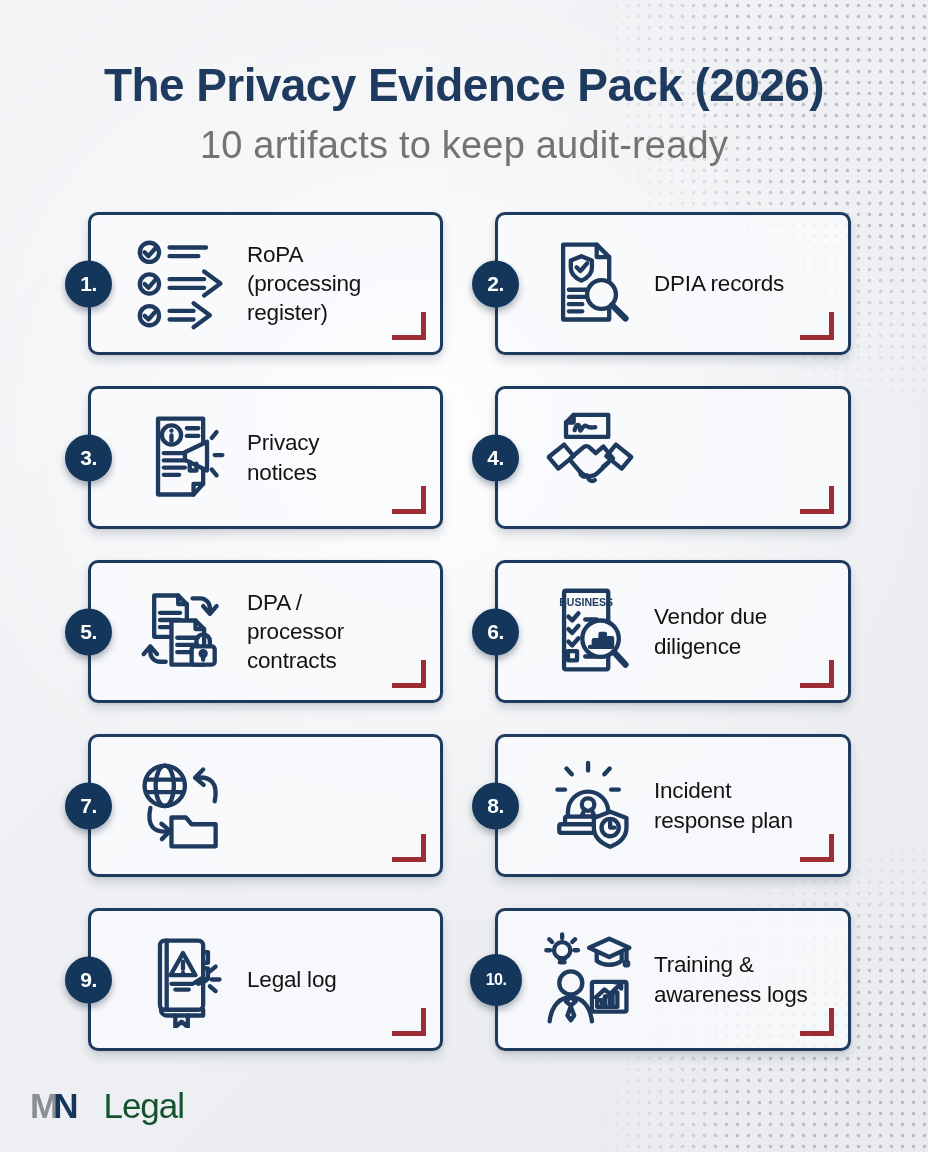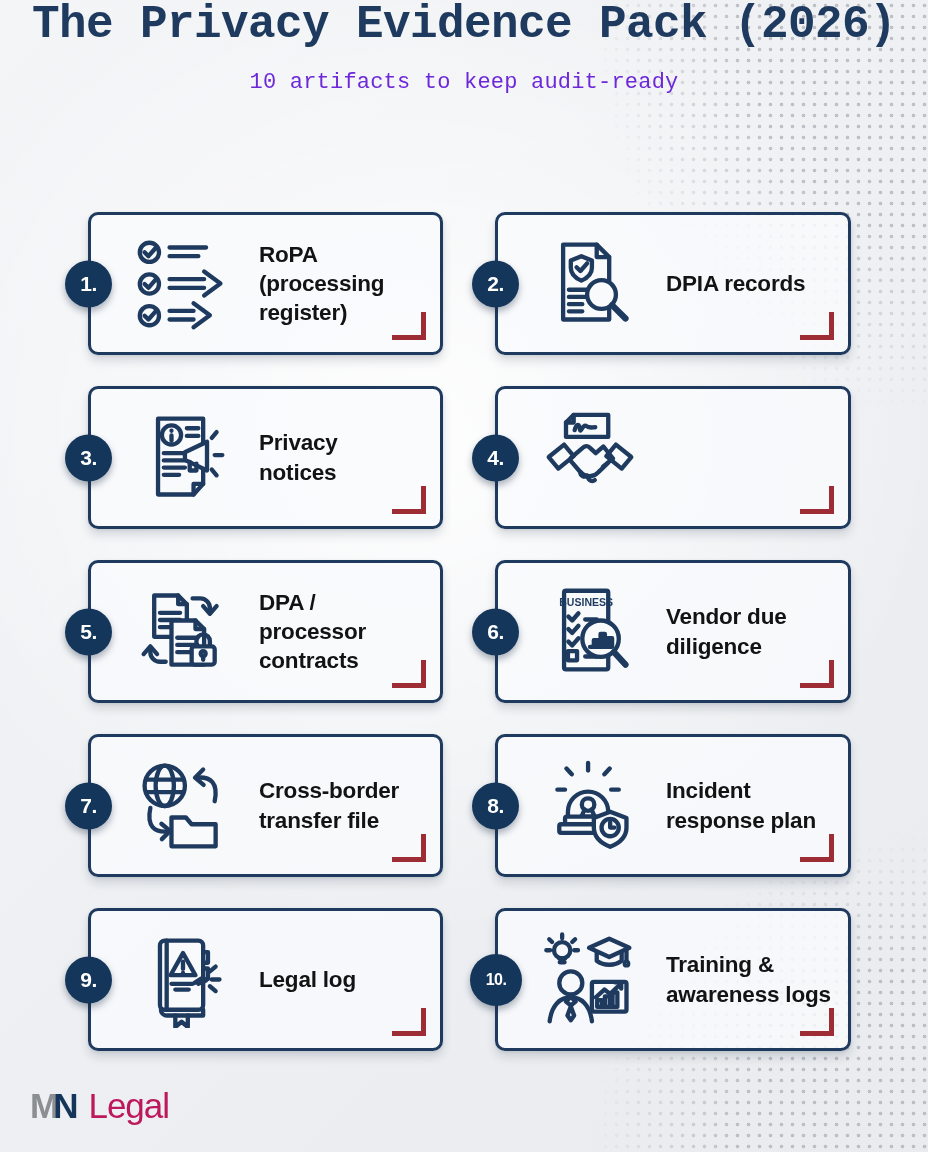--- a/index.html
+++ b/index.html
@@ -14,23 +14,23 @@
     position:absolute;right:0;pointer-events:none;z-index:0;
     background-image:radial-gradient(circle, rgba(150,156,163,.55) 1.7px, transparent 2.1px);
     background-size:11px 11px;
   }
   .dots-top{top:0;width:350px;height:430px;
     -webkit-mask-image:radial-gradient(130% 130% at 100% 0%, #000 42%, transparent 74%);
             mask-image:radial-gradient(130% 130% at 100% 0%, #000 42%, transparent 74%);}
   .dots-bottom{bottom:0;width:350px;height:330px;
     -webkit-mask-image:radial-gradient(130% 130% at 100% 100%, #000 42%, transparent 74%);
             mask-image:radial-gradient(130% 130% at 100% 100%, #000 42%, transparent 74%);}
-  header{position:relative;z-index:1;text-align:center;font-family:Liberation Mono, monospace;}
+  header{position:relative;z-index:1;text-align:center;padding-top:60px;}
   .title{font-size:46px;font-weight:700;color:#1e3a5f;letter-spacing:-.6px;line-height:1.1;}
-  .subtitle{margin-top:19px;font-size:22px;font-weight:400;color:#6d28d9;letter-spacing:.2px;}
+  .subtitle{margin-top:13px;font-size:38px;font-weight:400;color:#737373;letter-spacing:.2px;}
   .grid{
     position:absolute;left:88px;top:212px;width:763px;z-index:1;
     display:grid;grid-template-columns:355px 356px;column-gap:52px;row-gap:31px;
   }
   .card{
     position:relative;height:137px;box-sizing:content-box;
     border:3px solid #1e3a5f;border-radius:10px;
     background:rgba(249,250,252,.82);
     box-shadow:0 6px 10px rgba(25,45,70,.15),0 1px 3px rgba(25,45,70,.10);
     display:flex;align-items:center;
@@ -39,33 +39,33 @@
     position:absolute;left:-26px;top:50%;transform:translateY(-50%);
     width:47px;height:47px;border-radius:50%;background:#15365b;color:#ffffff;
     font-weight:700;font-size:21px;letter-spacing:-.5px;
     display:flex;align-items:center;justify-content:center;
     box-shadow:0 4px 7px rgba(15,35,60,.35);z-index:2;
   }
   .wide-badge .badge{width:52px;height:52px;left:-28px;font-size:16px;}
   .card-icon{margin-left:44px;width:96px;height:96px;flex:none;}
   .card-icon svg{display:block;}
   .card-label{
-    margin-left:28px;margin-right:8px;
-    font-size:22.5px;font-weight:700;color:#131313;
+    margin-left:16px;margin-right:8px;
+    font-size:22.5px;font-weight:400;color:#131313;
     line-height:1.3;white-space:pre-line;letter-spacing:-.2px;
   }
   .corner{
     position:absolute;right:14px;bottom:12px;width:29px;height:23px;
     border-right:5px solid #9d2c35;border-bottom:5px solid #9d2c35;
   }
   footer{position:absolute;left:30px;bottom:26px;z-index:1;
     font-size:35px;font-weight:700;letter-spacing:-1px;}
   .logo-m{color:#8b8e92;}
   .logo-n{color:#16355a;margin-left:-5px;}
-  .logo-rest{color:#be185d;margin-left:11px;font-weight:400;}
+  .logo-rest{color:#14532d;margin-left:26px;font-weight:400;}
 </style>
 </head>
 <body>
 
 <div class="dots dots-top"></div>
 <div class="dots dots-bottom"></div>
 
 <header>
   <div class="title">The Privacy Evidence Pack (2026)</div>
   <div class="subtitle">10 artifacts to keep audit-ready</div>
@@ -207,22 +207,20 @@
             <ellipse cx="31" cy="29" rx="9.5" ry="21"></ellipse>
             <path d="M11.5,22.5 h39 M11.5,35.5 h39"></path>
             <path d="M38,62 h15 l6,7 h25 v23 h-46 z" fill="#f8fafc"></path>
             <path d="M83,45 c4,-19 -4,-26 -19,-24.5"></path>
             <path d="M71,12 l-8.5,8.5 9,7.5"></path>
             <path d="M16,52 c-4,19 4,26 19,24.5"></path>
             <path d="M28,84.5 l8.5,-8.5 -9,-7.5"></path>
           </g>
         </svg>
       </div>
-    <div class="card-label">Cross-border
-transfer file</div>
     <div class="corner"></div>
   </div>
     <div class="card">
     <div class="badge">8.</div>
     <div class="card-icon">
         <svg viewBox="0 0 100 100" width="96" height="96">
           <g fill="none" stroke="#1e3a5f" stroke-width="4.5" stroke-linecap="round" stroke-linejoin="round">
             <path d="M48,13 V5 M31,17 l-5.5,-6 M65,17 l5.5,-6 M24,33 h-8 M72,33 h8"></path>
             <path d="M27,61 v-5 a21,21 0 0 1 42,0 v5"></path>
             <circle cx="48" cy="48.5" r="6.5"></circle>

